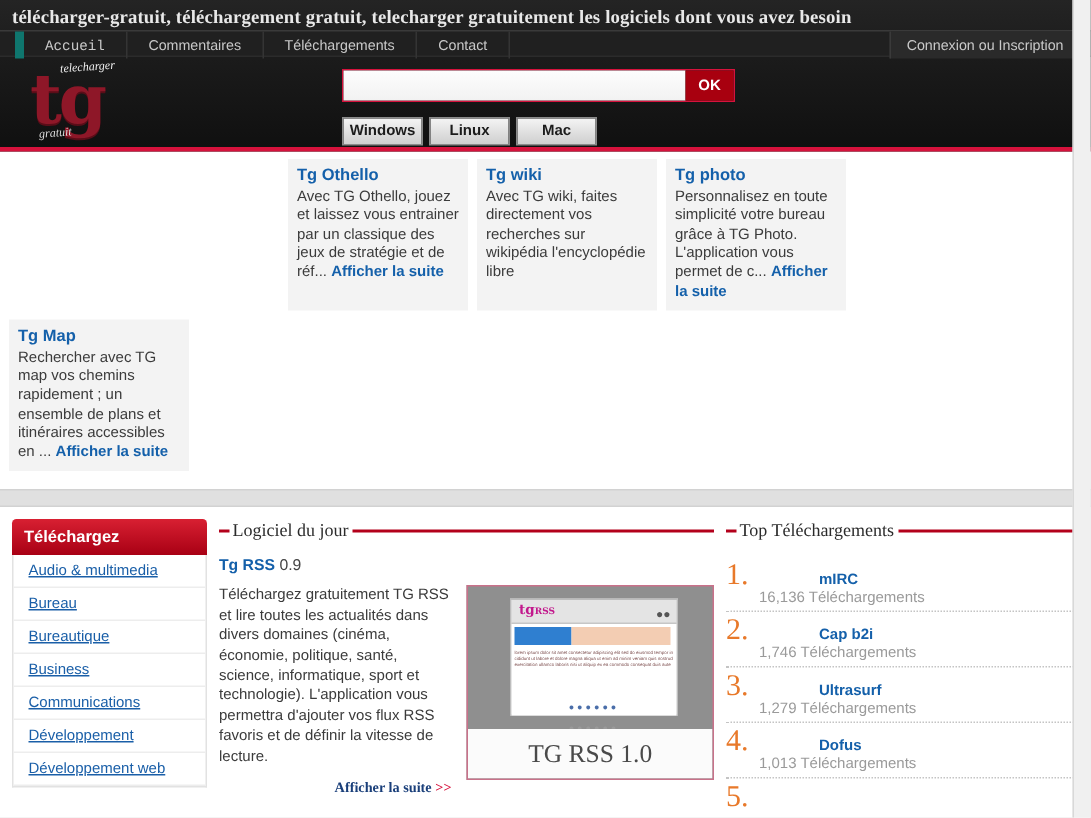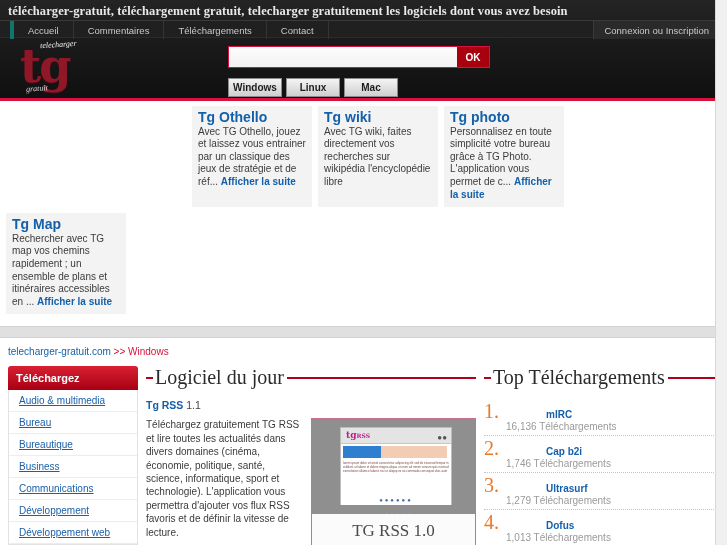--- a/index.html
+++ b/index.html
@@ -40,21 +40,21 @@
   .navlinks { display: flex; padding-left: 10px; }
   .navlinks a {
     color: #c9c9c9;
     font-size: 9.5px;
     text-decoration: none;
     padding: 4px 14px 3px 14px;
     border-right: 1px solid #343434;
     line-height: 11px;
     white-space: nowrap;
   }
-  .navlinks a:first-child { border-left: 4px solid #0f766e; }
+  .navlinks a:first-child { border-left: 6px solid #0f766e; font-family: Liberation Mono, monospace; }
   .login {
     position: absolute;
     right: 8px; top: 0;
     color: #c9c9c9;
     font-size: 9.5px;
     padding: 4px 10px 3px 10px;
     background: #2a2a2a;
     border-left: 1px solid #3a3a3a;
     line-height: 11px;
     text-decoration: none;
@@ -152,21 +152,21 @@
     width: 120px;
     padding: 5px 6px 6px 6px;
     font-size: 10px;
     line-height: 12.6px;
     color: #3b3b3b;
   }
   .promo-card .ttl {
     display: block;
     color: #1460aa;
     font-weight: bold;
-    font-size: 14px;
+    font-size: 11px;
     margin-bottom: 2px;
   }
   .promo-card a.more {
     color: #1460aa;
     font-weight: bold;
     text-decoration: none;
   }
   .promo-pad { width: 180px; }
 
   .sep {
@@ -210,21 +210,21 @@
     font-size: 10px;
     color: #1a5fa8;
     text-decoration: underline;
     border-bottom: 1px solid #ededed;
   }
 
   
   .center { width: 330px; }
   .sec-title {
     font-family: "Liberation Serif", serif;
-    font-size: 20px;
+    font-size: 12px;
     color: #2b2b2b;
     white-space: nowrap;
     display: flex;
     align-items: center;
     margin-bottom: 10px;
   }
   .sec-title .dash {
     display: inline-block;
     width: 7px; height: 2px;
     background: #b3001b;
@@ -392,25 +392,20 @@
       <span>Rechercher avec TG map vos chemins rapidement ; un ensemble de plans et itinéraires accessibles en ...</span>
       <a href="#" class="more">Afficher la suite</a>
     </div>
   </div>
 </div>
 
 <div class="sep"></div>
 
 <div class="main">
 
-  <div class="crumb">
-    <a href="#" style="color:#1460aa;text-decoration:none">telecharger-gratuit.com</a>
-    <span class="arrows">&gt;&gt;</span>
-    <span class="cur">Windows</span>
-  </div>
 
   <div class="cols">
 
     <div class="sidebar">
       <div class="cat-head">Téléchargez</div>
       <div class="cat-list">
         <a href="#">Audio &amp; multimedia</a>
         <a href="#">Bureau</a>
         <a href="#">Bureautique</a>
         <a href="#">Business</a>
@@ -423,21 +418,21 @@
 
     <div class="center">
       <div class="sec-title">
         <span class="dash"></span>
         <span>Logiciel du jour</span>
         <span class="rule"></span>
       </div>
 
       <div class="prod-name">
         <b>Tg RSS</b>
-        <span>1.1</span>
+        <span>0.9</span>
       </div>
 
       <div class="prod-body">
         <div style="width:155px">
           <div class="prod-desc">Téléchargez gratuitement TG RSS et lire toutes les actualités dans divers domaines (cinéma, économie, politique, santé, science, informatique, sport et technologie). L'application vous permettra d'ajouter vos flux RSS favoris et de définir la vitesse de lecture.</div>
           <div class="prod-more">
             <span>Afficher la suite</span>
             <span class="gt">&gt;&gt;</span>
           </div>
         </div>

